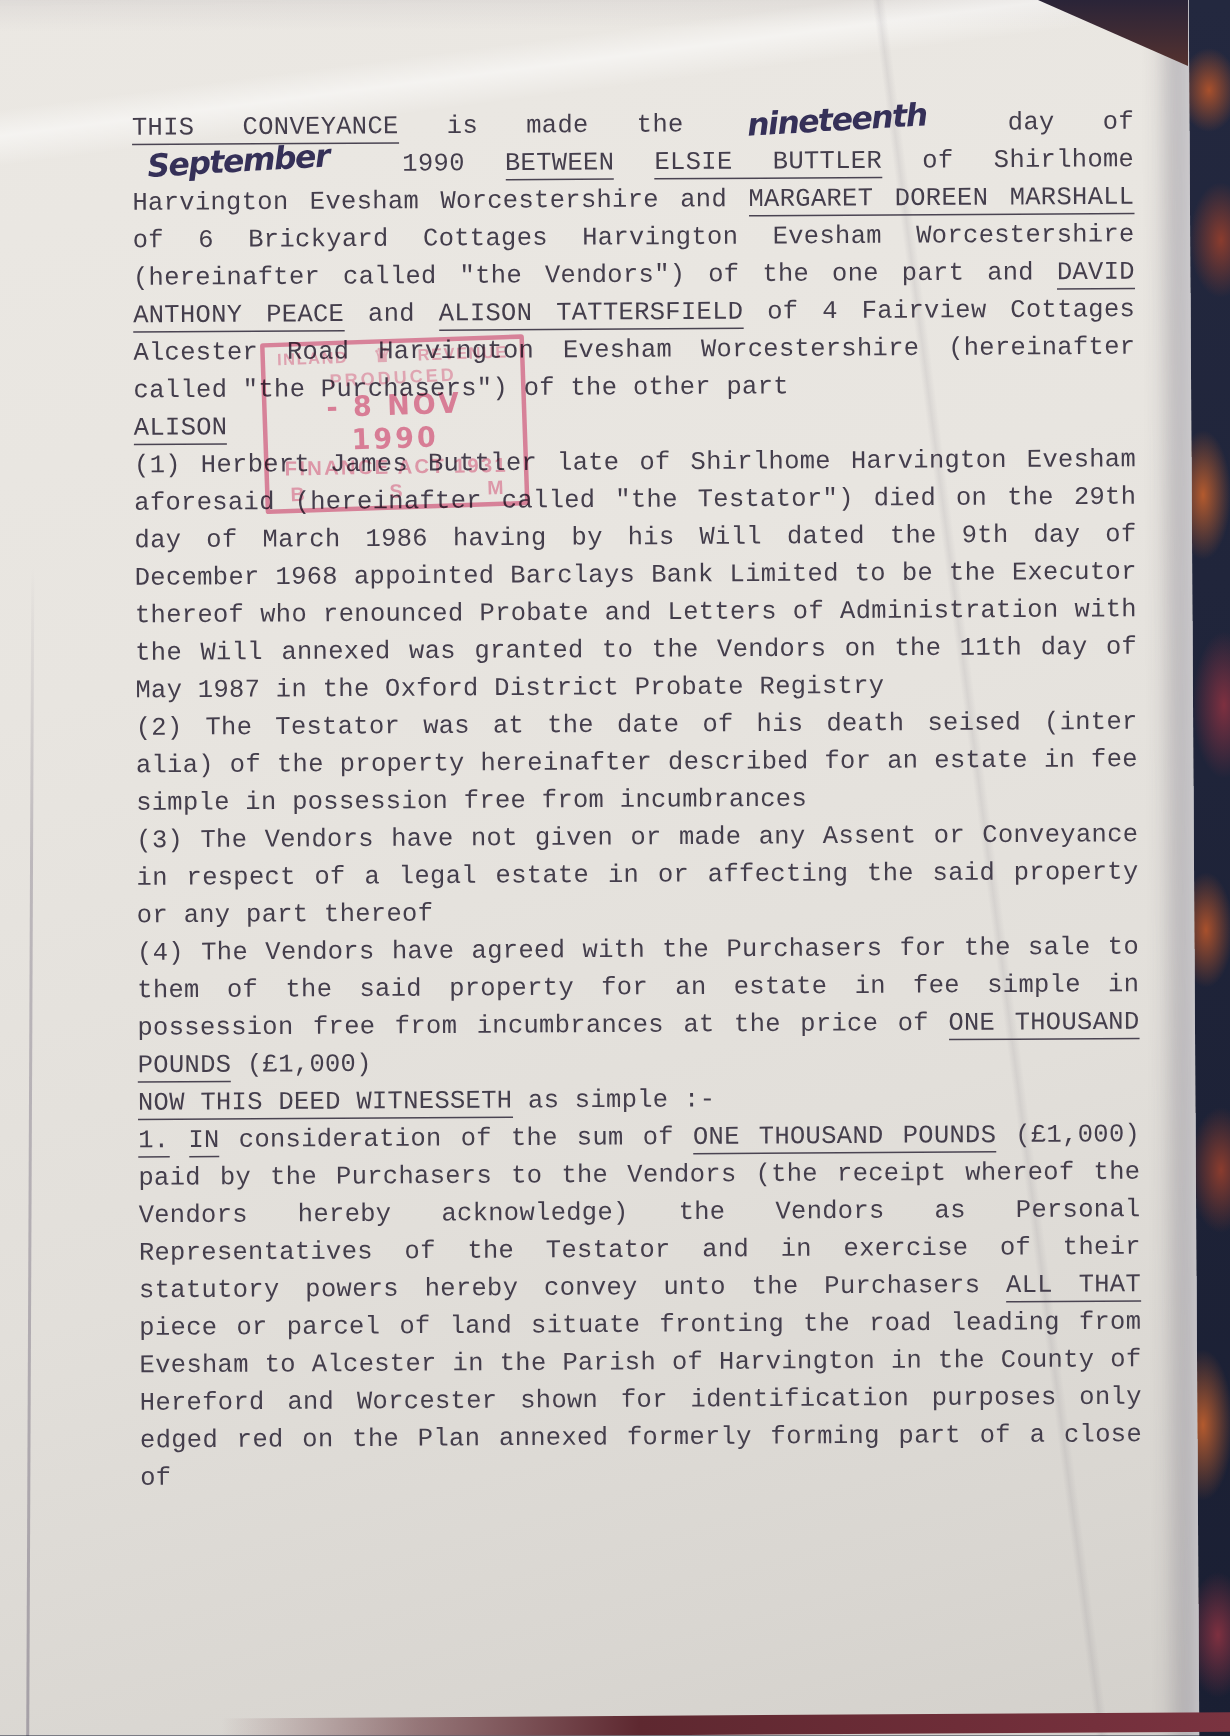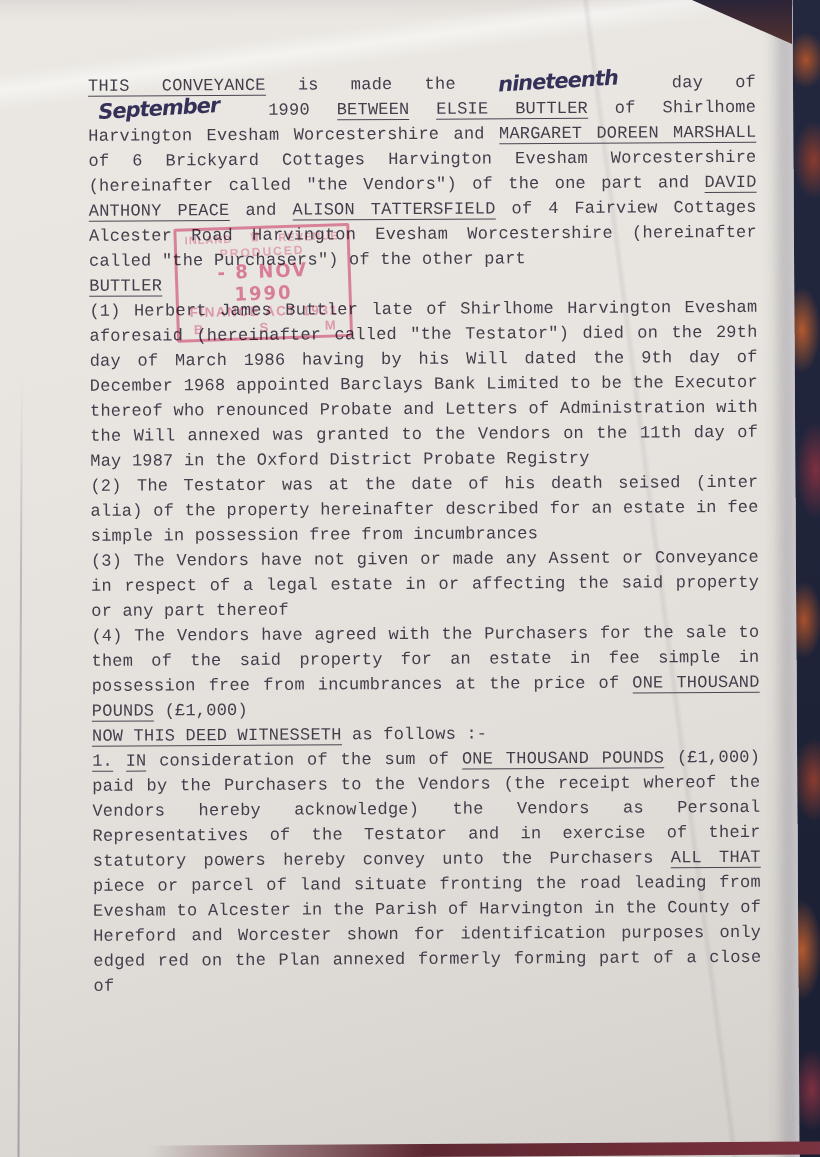--- a/index.html
+++ b/index.html
@@ -99,26 +99,26 @@
 </head>
 <body>
 
 <div class="carpet"></div>
 <div class="corner-maroon"></div>
 
 <div class="paper">
   <div class="left-edge-line"></div>
   <div class="content" id="doc-content">
       <p class="para"><span class="u">THIS CONVEYANCE</span><span> is made the </span><span class="hw">nineteenth</span><span> day of </span><span class="hw">September</span><span> 1990  </span><span class="u">BETWEEN</span><span>  </span><span class="u">ELSIE BUTTLER</span><span> of Shirlhome Harvington Evesham Worcestershire and </span><span class="u">MARGARET DOREEN MARSHALL</span><span> of 6 Brickyard Cottages Harvington Evesham Worcestershire (hereinafter called "the Vendors") of the one part and </span><span class="u">DAVID ANTHONY PEACE</span><span> and </span><span class="u">ALISON TATTERSFIELD</span><span> of 4 Fairview Cottages  Alcester Road  Harvington Evesham  Worcestershire (hereinafter called "the Purchasers") of the other part</span></p>
-      <p class="para"><span class="u">BUTTLER</span></p>
+      <p class="para"><span class="u">ALISON</span></p>
       <p class="para"><span>(1)  Herbert James Buttler late of Shirlhome  Harvington  Evesham aforesaid (hereinafter called "the Testator") died on the 29th day of March 1986 having by his Will dated the 9th day of December 1968 appointed Barclays Bank Limited to be the Executor thereof who renounced Probate and Letters of Administration with the Will annexed was granted to the Vendors on the 11th day of May 1987 in the Oxford District Probate Registry</span></p>
       <p class="para"><span>(2)  The Testator was at the date of his death seised (inter alia) of the property hereinafter described for an estate in fee simple in possession free from incumbrances</span></p>
       <p class="para"><span>(3)  The Vendors have not given or made any Assent or Conveyance in respect of a legal estate in or affecting the said property or any part thereof</span></p>
       <p class="para"><span>(4)  The Vendors have agreed with the Purchasers for the sale to them of the said property for an estate in fee simple in possession free from incumbrances at the price of </span><span class="u">ONE THOUSAND POUNDS</span><span> (£1,000)</span></p>
-      <p class="para"><span class="u">NOW THIS DEED WITNESSETH</span><span> as follows :-</span></p>
+      <p class="para"><span class="u">NOW THIS DEED WITNESSETH</span><span> as simple :-</span></p>
       <p class="para"><span class="u">1.</span><span>   </span><span class="u">IN</span><span> consideration of the sum of </span><span class="u">ONE THOUSAND POUNDS</span><span> (£1,000) paid by the Purchasers to the Vendors (the receipt whereof the Vendors hereby acknowledge) the Vendors as Personal Representatives of the Testator and in exercise of their statutory powers hereby convey unto the Purchasers </span><span class="u">ALL THAT</span><span> piece or parcel of land situate fronting the road leading from Evesham to Alcester in the Parish of Harvington in the County of Hereford and Worcester shown for identification purposes only edged red on the Plan annexed formerly forming part of a close of</span></p>
     </div>
 
   <div class="stamp">
     <div class="stamp-row1">
       <span>INLAND</span>
       <span class="stamp-crown">♛</span>
       <span>REVENUE</span>
     </div>
     <div class="stamp-produced">PRODUCED</div>

